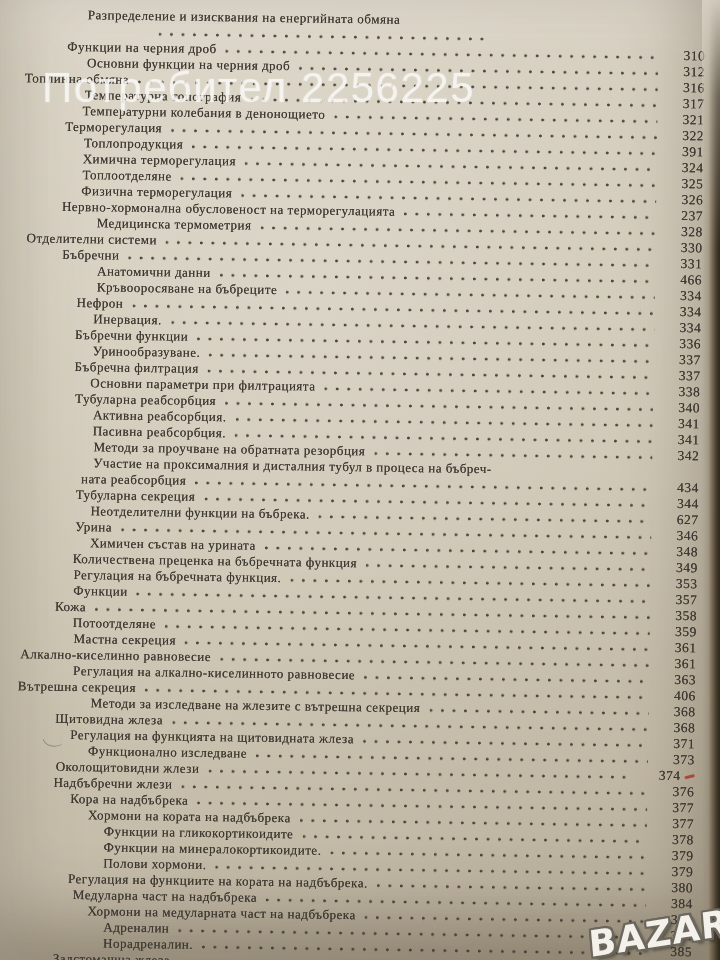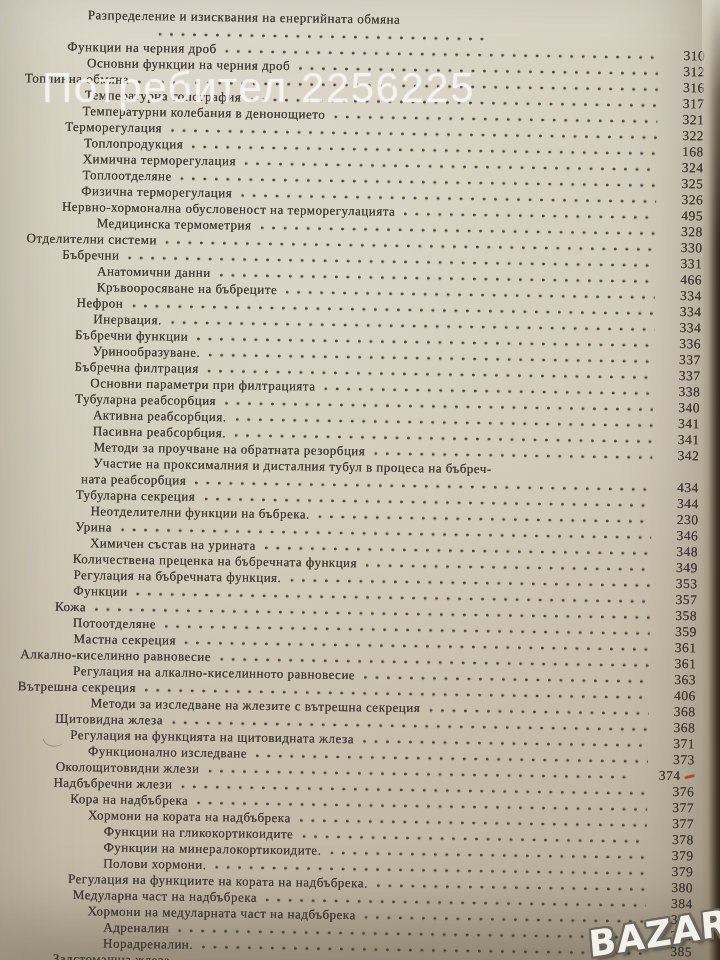--- a/index.html
+++ b/index.html
@@ -99,41 +99,41 @@
         <span class="num">321</span>
       </div>
       <div class="row" style="padding-left: 67px;">
         <span class="t">Терморегулация</span>
         <span class="leader"></span>
         <span class="num">322</span>
       </div>
       <div class="row" style="padding-left: 86px;">
         <span class="t">Топлопродукция</span>
         <span class="leader"></span>
-        <span class="num">168</span>
+        <span class="num">391</span>
       </div>
       <div class="row" style="padding-left: 85px;">
         <span class="t">Химична терморегулация</span>
         <span class="leader"></span>
         <span class="num">324</span>
       </div>
       <div class="row" style="padding-left: 85px;">
         <span class="t">Топлоотделяне</span>
         <span class="leader"></span>
         <span class="num">325</span>
       </div>
       <div class="row" style="padding-left: 84px;">
         <span class="t">Физична терморегулация</span>
         <span class="leader"></span>
         <span class="num">326</span>
       </div>
       <div class="row" style="padding-left: 65px;">
         <span class="t">Нервно-хормонална обусловеност на терморегулацията</span>
         <span class="leader"></span>
-        <span class="num">495</span>
+        <span class="num">237</span>
       </div>
       <div class="row" style="padding-left: 100px;">
         <span class="t">Медицинска термометрия</span>
         <span class="leader"></span>
         <span class="num">328</span>
       </div>
       <div class="row" style="padding-left: 30px;">
         <span class="t">Отделителни системи</span>
         <span class="leader"></span>
         <span class="num">330</span>
@@ -212,21 +212,21 @@
         <span class="num">434</span>
       </div>
       <div class="row" style="padding-left: 83px;">
         <span class="t">Тубуларна секреция</span>
         <span class="leader"></span>
         <span class="num">344</span>
       </div>
       <div class="row" style="padding-left: 98px;">
         <span class="t">Неотделителни функции на бъбрека.</span>
         <span class="leader"></span>
-        <span class="num">230</span>
+        <span class="num">627</span>
       </div>
       <div class="row" style="padding-left: 83px;">
         <span class="t">Урина</span>
         <span class="leader"></span>
         <span class="num">346</span>
       </div>
       <div class="row" style="padding-left: 98px;">
         <span class="t">Химичен състав на урината</span>
         <span class="leader"></span>
         <span class="num">348</span>

